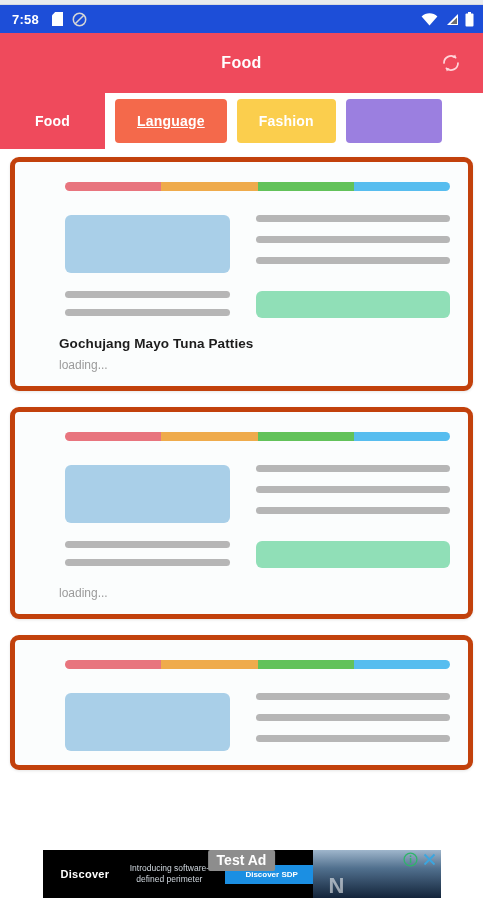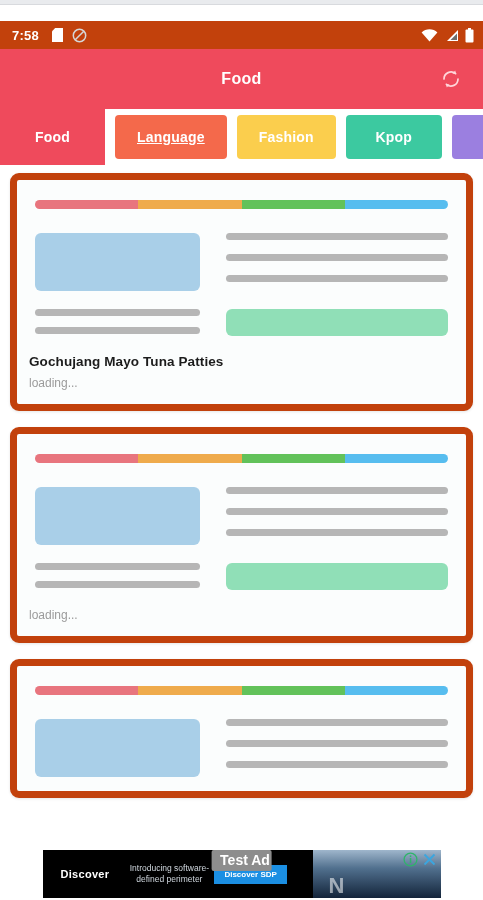--- a/index.html
+++ b/index.html
@@ -153,25 +153,26 @@
     flex: 1 1 auto;
     background: #ffffff;
     padding: 8px 10px 0 10px;
     box-sizing: border-box;
     overflow: hidden;
     position: relative;
   }
 
   .recipe-card {
     background: #fbfdfd;
-    border: 7px solid #c2410c;
+    border: 5px solid #c2410c;
     border-radius: 9px;
     box-shadow: 0 1px 3px rgba(0,0,0,.10);
     margin-bottom: 16px;
     overflow: hidden;
+    padding-left: 32px;
   }
 
   
   .skeleton {
     padding: 16px 18px 14px 18px;
   }
   .color-bar {
     display: flex;
     height: 9px;
     border-radius: 5px;
@@ -257,26 +258,26 @@
     flex: 0 0 auto;
     margin-left: 18px;
     color: #cfd6dd;
     font-size: 8.5px;
     line-height: 11px;
     text-align: center;
     width: 84px;
   }
   .ad-cta {
     flex: 0 0 auto;
-    margin-left: 3px;
+    margin-left: 14px;
     background: #1b8fe3;
     color: #ffffff;
     font-size: 8px;
     font-weight: bold;
-    padding: 5px 10px;
+    padding: 5px 20px;
     white-space: nowrap;
     cursor: pointer;
   }
   .ad-image {
     position: absolute;
     right: 0;
     top: 0;
     width: 128px;
     height: 48px;
     background: linear-gradient(180deg, #9fb6cc 0%, #51708e 38%, #13243a 100%);
@@ -292,21 +293,21 @@
   }
   .ad-test-label {
     position: absolute;
     left: 50%;
     transform: translateX(-50%);
     top: 0;
     background: #8d8d8d;
     color: #ffffff;
     font-size: 14px;
     font-weight: bold;
-    padding: 2px 2px 3px 9px;
+    padding: 2px 9px 3px 9px;
     border-radius: 2px;
     z-index: 5;
     white-space: nowrap;
   }
   .ad-controls {
     position: absolute;
     right: 4px;
     top: 2px;
     display: flex;
     align-items: center;
@@ -316,21 +317,21 @@
   .ad-info-icon, .ad-close-icon { cursor: pointer; display: block; }
 </style>
 </head>
 <body>
 
 <div id="emulator-window">
 
   <div class="host-strip"></div>
 
 
-  <div class="status-bar" style="background: #c2410c; margin-top: 16px;">
+  <div class="status-bar" style="background: #1d4ed8;">
     <span class="status-time">7:58</span>
     <span class="status-left-icons">
       <span>
         <svg class="sicon" width="11" height="14" viewBox="0 0 11 14">
           <path d="M0 3.2 L3.2 0 H11 V14 H0 Z" fill="#ffffff"></path>
         </svg>
       </span>
       <span>
         <svg class="sicon" width="15" height="15" viewBox="0 0 15 15">
           <circle cx="7.5" cy="7.5" r="6.2" fill="none" stroke="#d6d6d6" stroke-width="1.5"></circle>
@@ -375,23 +376,20 @@
   <div class="chips-row">
     <div class="chip selected" style="background: rgb(239, 74, 92);">
       <span>Food</span>
     </div>
     <div class="chip unselected first-unselected" style="background: rgb(244, 105, 75); text-decoration: underline;">
       <span>Language</span>
     </div>
     <div class="chip unselected" style="background: rgb(251, 206, 77);">
       <span>Fashion</span>
     </div>
-    <div class="chip unselected" style="background: rgb(60, 201, 160);">
-      <span>Kpop</span>
-    </div>
     <div class="chip unselected" style="background: rgb(155, 127, 224);">
       
     </div>
   </div>
 
   <div class="content-scroll">
 
     <div class="recipe-card">
       <div class="skeleton">
         <div class="color-bar">

